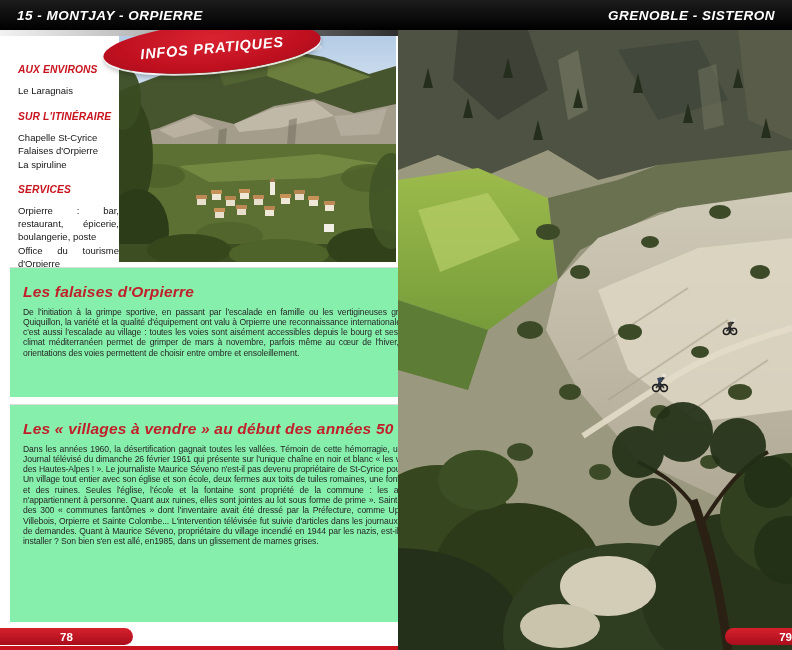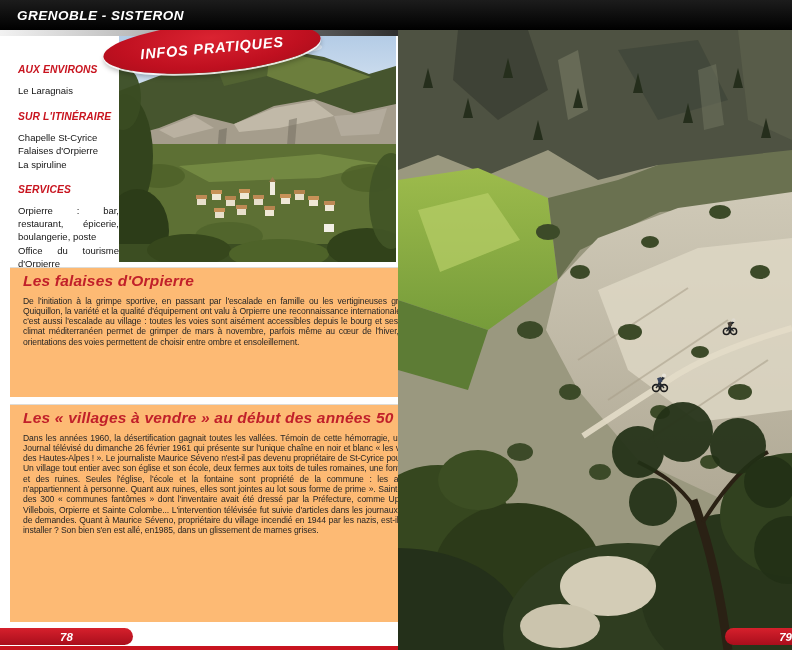--- a/index.html
+++ b/index.html
@@ -35,51 +35,52 @@
   .side-sec{margin-bottom:13px;}
   .side-h{color:#c8141f;font-weight:bold;font-style:italic;font-size:10.3px;letter-spacing:.1px;margin-bottom:9px;}
   .side-line{font-size:9.5px;line-height:13.5px;color:#141414;}
   .side-par{font-size:9.5px;line-height:13.2px;color:#141414;text-align:justify;}
   
   .photo-left{position:absolute;left:119px;top:36px;width:277px;height:226px;z-index:2;}
   .photo-right{position:absolute;left:398px;top:30px;width:394px;height:620px;z-index:2;}
   .photo-left svg,.photo-right svg{display:block;}
   
   .article{
-    position:absolute;left:10px;width:462px;background:#fdba74;z-index:2;
-    padding:4px 13px;box-sizing:border-box;overflow:hidden;
+    position:absolute;left:10px;width:462px;background:#86efac;z-index:2;
+    padding:15px 13px;box-sizing:border-box;overflow:hidden;
     border-top:1px solid #dddcd8;
   }
   #article-1{top:267px;height:130px;}
   #article-2{top:404px;height:218px;}
   .article h2{
     margin:0 0 6px 0;color:#c1202a;font-weight:bold;font-style:italic;
     font-size:15.5px;line-height:17.5px;letter-spacing:.2px;
   }
   .article p{
     margin:0;color:#262626;font-size:8.6px;line-height:10.3px;
     letter-spacing:-0.1px;text-align:justify;
   }
   
   .badge{
     position:absolute;top:628px;height:17px;z-index:8;
     background:linear-gradient(#d6202c,#a90e1c);
     display:flex;align-items:center;justify-content:center;
-    color:#fff;font-weight:bold;font-style:italic;font-size:11.5px;
+    color:#fff;font-weight:bold;font-size:11.5px;
   }
   #badge-left{left:0;width:133px;border-radius:0 9px 9px 0;}
   #badge-right{right:0;width:67px;border-radius:9px 0 0 9px;justify-content:flex-end;}
   .bottom-strip{position:absolute;left:0;top:646px;width:398px;height:4px;background:#c8141f;z-index:7;}
 </style>
 </head>
 <body>
 
 <div class="page">
 
   <div class="header-bar">
+    <span>15 - MONTJAY - ORPIERRE</span>
     <span>GRENOBLE -  SISTERON</span>
   </div>
   <div class="header-strip"></div>
 
   <div class="banner">
     <span>INFOS PRATIQUES</span>
   </div>
 
   <div class="sidebar">
     <div class="side-sec">

